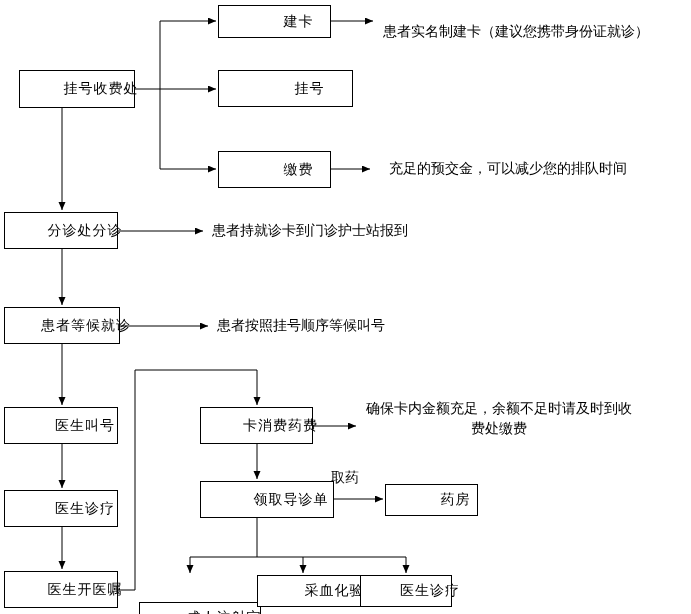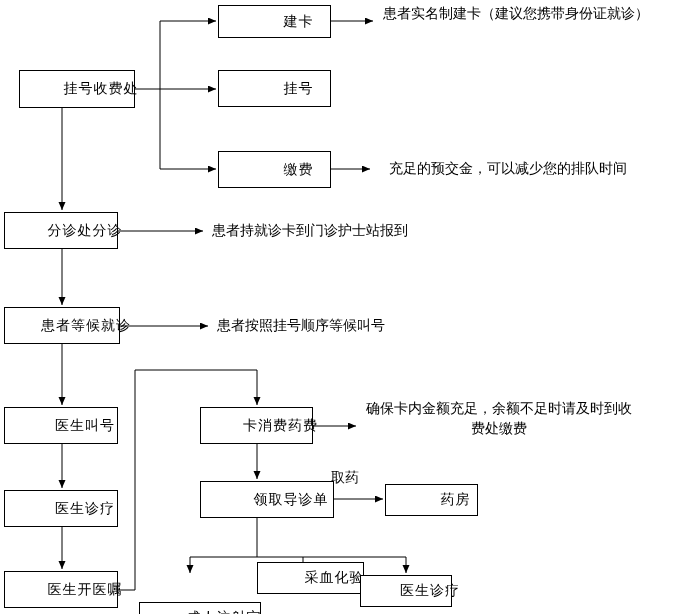--- a/index.html
+++ b/index.html
@@ -75,32 +75,32 @@
     <path d="M257,518 V557"></path>
     <path d="M190,557 H406"></path>
     <path d="M190,557 V573" marker-end="url(#arr)"></path>
     <path d="M303,557 V573" marker-end="url(#arr)"></path>
     <path d="M406,557 V573" marker-end="url(#arr)"></path>
   </g>
 </svg>
 
 <div class="node" style="left:19px;top:70px;width:116px;height:38px">挂号收费处</div>
 <div class="node" style="left:218px;top:5px;width:113px;height:33px">建卡</div>
-<div class="node" style="left:218px;top:70px;width:113px;height:37px">挂号</div>
+<div class="node" style="left:218px;top:70px;width:135px;height:37px">挂号</div>
 <div class="node" style="left:218px;top:151px;width:113px;height:37px">缴费</div>
 <div class="node" style="left:4px;top:212px;width:114px;height:37px">分诊处分诊</div>
 <div class="node" style="left:4px;top:307px;width:116px;height:37px">患者等候就诊</div>
 <div class="node" style="left:4px;top:407px;width:114px;height:37px">医生叫号</div>
 <div class="node" style="left:4px;top:490px;width:114px;height:37px">医生诊疗</div>
 <div class="node" style="left:4px;top:571px;width:114px;height:37px">医生开医嘱</div>
 <div class="node" style="left:200px;top:407px;width:113px;height:37px">卡消费药费</div>
 <div class="node" style="left:200px;top:481px;width:134px;height:37px">领取导诊单</div>
 <div class="node" style="left:385px;top:484px;width:93px;height:32px">药房</div>
 <div class="node" style="left:139px;top:602px;width:122px;height:32px">成人注射室</div>
-<div class="node" style="left:257px;top:562px;width:107px;height:32px">采血化验</div>
+<div class="node" style="left:257px;top:575px;width:107px;height:32px">采血化验</div>
 <div class="node" style="left:360px;top:575px;width:92px;height:32px">医生诊疗</div>
 
-<div class="note" style="left:383px;top:6px">患者实名制建卡（建议您携带身份证就诊）</div>
+<div class="note" style="left:383px;top:24px">患者实名制建卡（建议您携带身份证就诊）</div>
 <div class="note" style="left:389px;top:161px">充足的预交金，可以减少您的排队时间</div>
 <div class="note" style="left:212px;top:223px">患者持就诊卡到门诊护士站报到</div>
 <div class="note" style="left:217px;top:318px">患者按照挂号顺序等候叫号</div>
 <div class="note wrap" style="left:363px;top:399px;width:272px">确保卡内金额充足，余额不足时请及时到收费处缴费</div>
 <div class="note" style="left:331px;top:470px">取药</div>
 
 </body></html>

